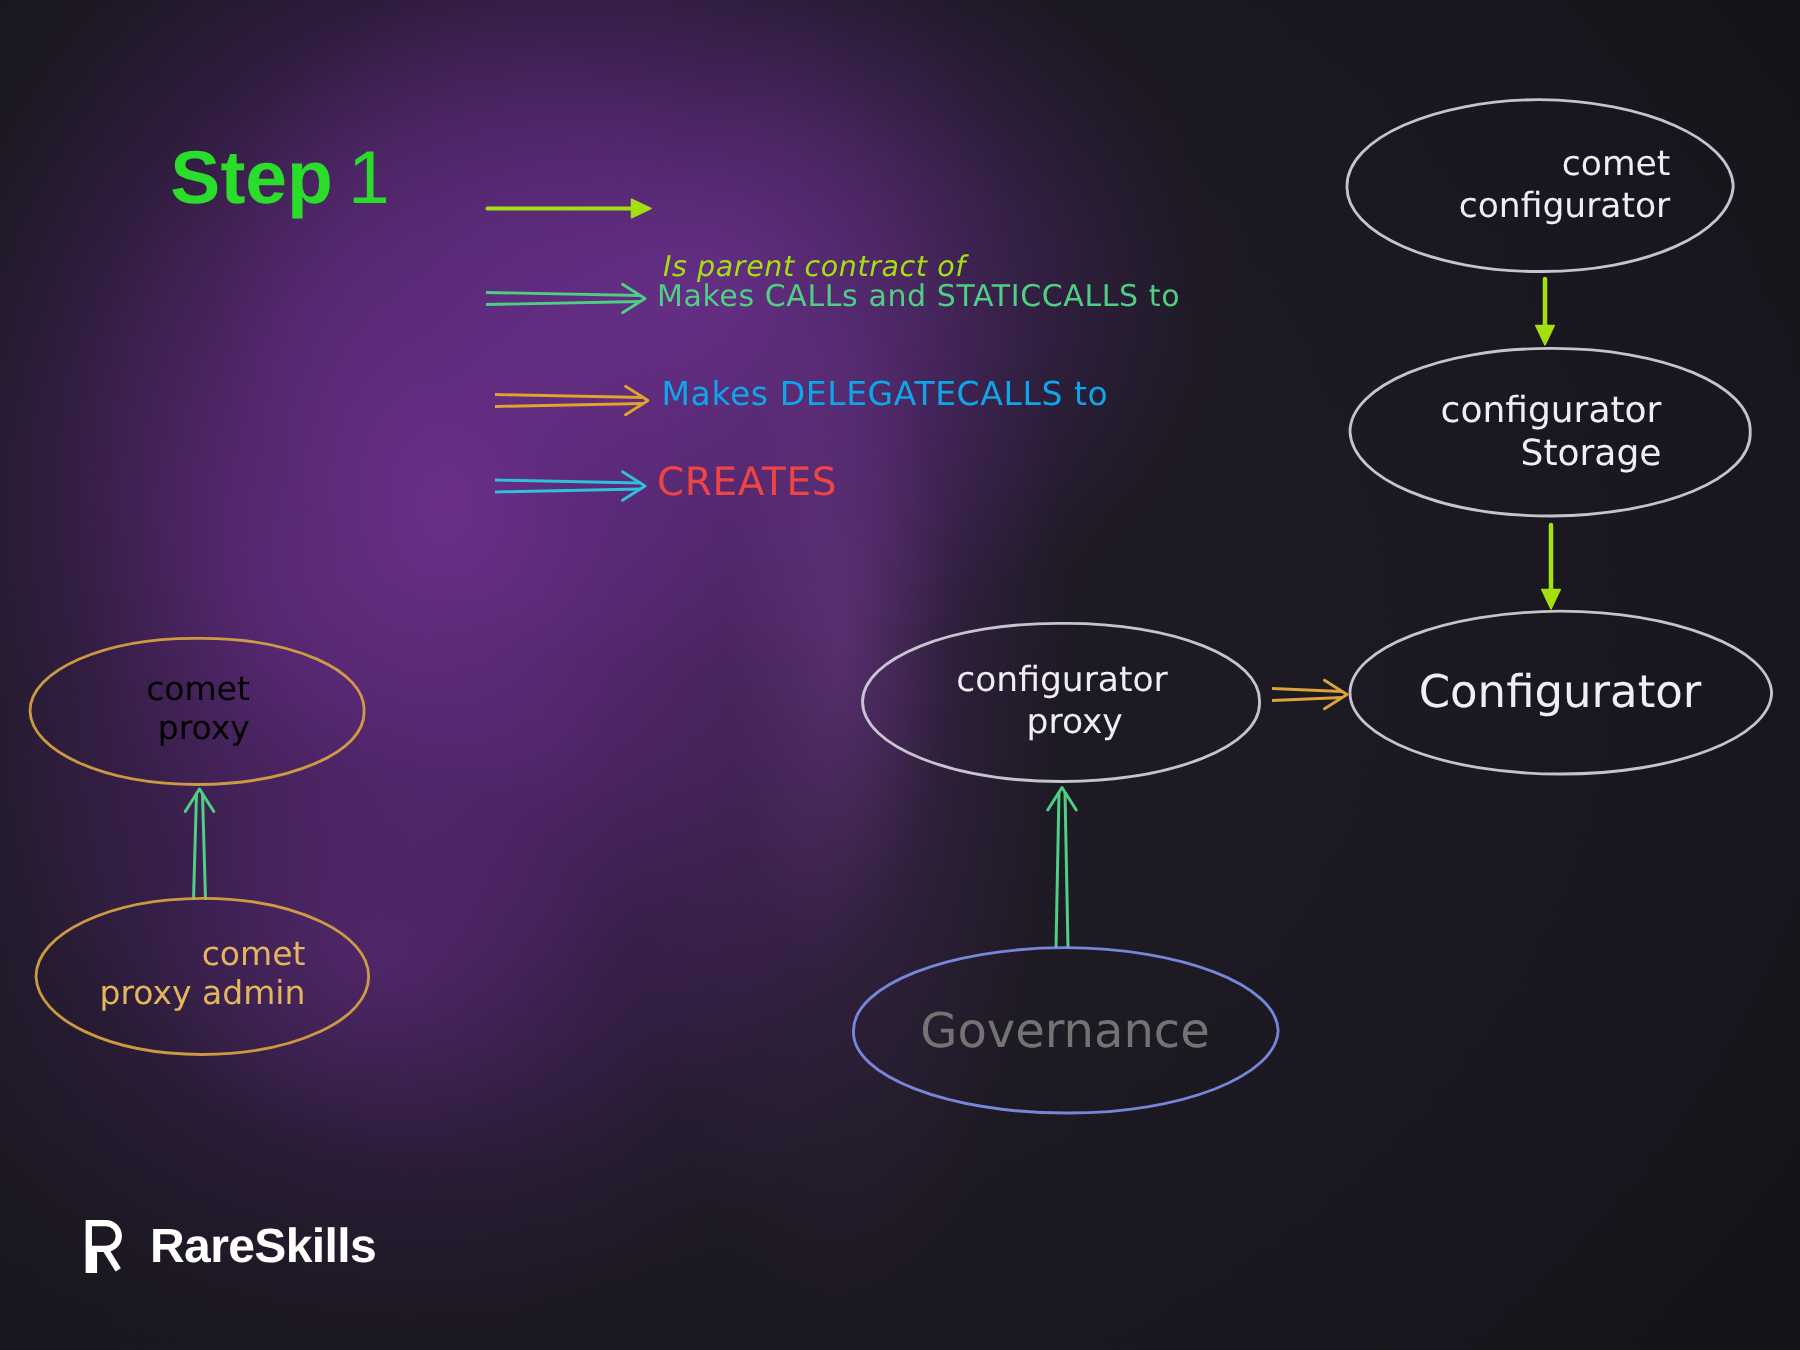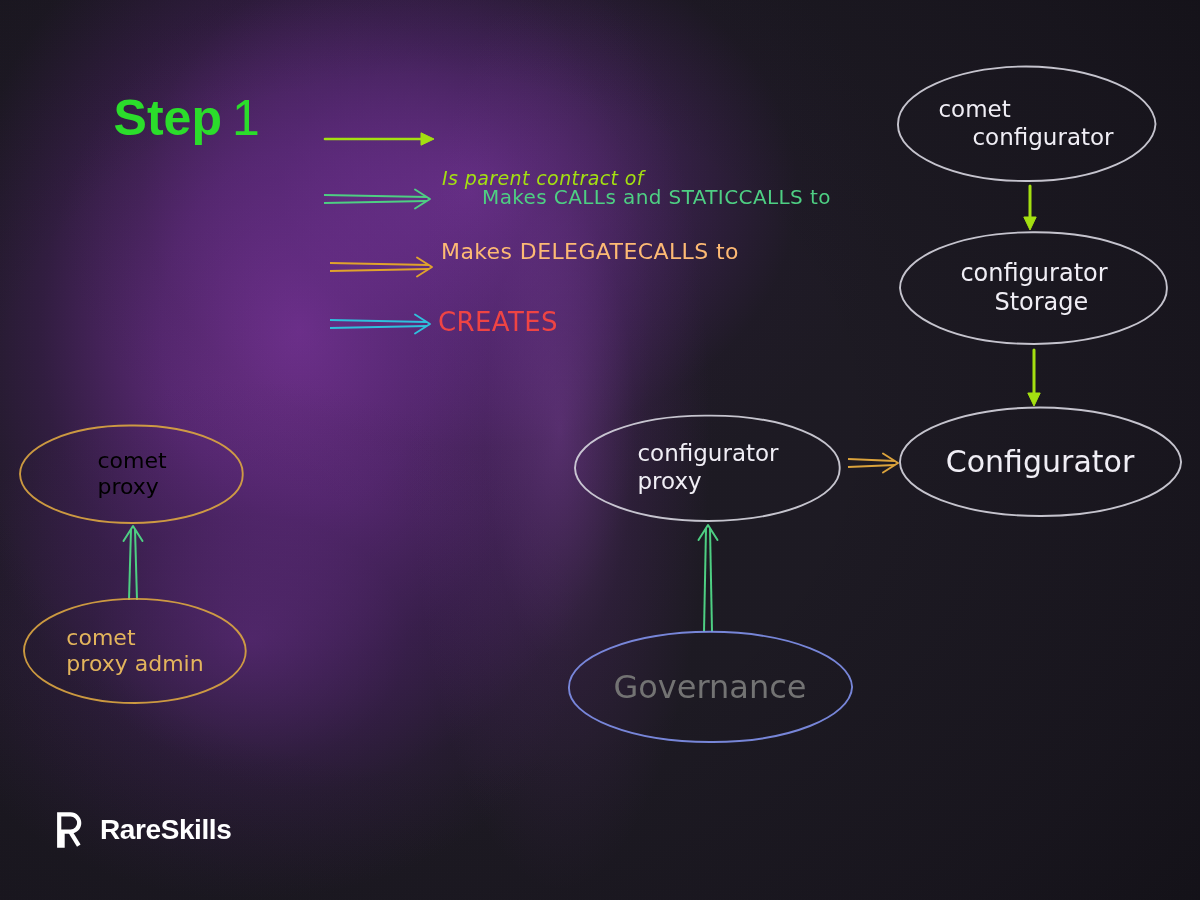--- a/index.html
+++ b/index.html
@@ -101,38 +101,38 @@
   .legend-label {
     font-family: "DejaVu Sans", sans-serif;
     font-size: 20px;
     letter-spacing: .4px;
   }
   .legend-label.italicish { font-style: italic; margin-top: 41px; }
 
   
   .node-label {
     font-family: "DejaVu Sans", sans-serif;
-    text-align: left;
+    text-align: right;
     transform: translate(-50%, -50%);
     line-height: 1.2;
   }
 
   
   #logo {
     position: absolute;
     left: 56px;
     top: 812px;
     display: flex;
     align-items: center;
     gap: 14px;
   }
   #logo .logo-word {
     color: #ffffff;
     font-family: "Liberation Sans", sans-serif;
-    font-size: 28px;
+    font-size: 32px;
     font-weight: bold;
     letter-spacing: -0.4px;
   }
 </style>
 </head>
 <body>
 
 <div id="stage">
 
   <div class="bg-layer glow-main"></div>
@@ -193,22 +193,22 @@
       <path d="M 900 288 C 900 257.0882516522589, 959.78006059146 232, 1034 232.28350184296005 C 1108.5316290094725 232, 1168 257.0712, 1166.8187693532686 288 C 1168 319.245026862534, 1108.0082 343.37017506642445, 1034 344 C 959.1152427083998 344, 901.6071038799885 318.9288, 900 288 Z" fill="none" stroke="#d4d2dc" stroke-width="1.9" stroke-linecap="round" opacity="0.92"></path>
       <path d="M 900 462 C 900 431.8195102266475, 963.567281644206 408, 1040 407.4264795083651 C 1116.599903756516 408, 1180 432.1758, 1181.0785191994955 462 C 1180 491.6518980468196, 1117.3220000000001 516.1961447257117, 1040 516 C 962.7823844861955 516, 900.1376718496147 491.8242, 900 462 Z" fill="none" stroke="#d4d2dc" stroke-width="1.9" stroke-linecap="round" opacity="0.92"></path>
       <path d="M 575 468 C 575 439.0708660827258, 633.6629184332743 415, 708 415.626922090236 C 782.2796365609387 415, 841 438.7281, 839.6466932269208 468 C 841 497.5280769935417, 781.4559 520.6291560010809, 708 521 C 634.1784469205918 521, 575.3684638059297 497.2719, 575 468 Z" fill="none" stroke="#d4d2dc" stroke-width="1.9" stroke-linecap="round" opacity="0.92"></path>
       <path d="M 569 687 C 569 656.6470563196692, 632.2469436620295 632, 710 631.7893264674045 C 787.4102408846313 632, 851 656.6235, 852.1085936036886 687 C 851 717.0888859212463, 787.8743 742.589389494215, 710 742 C 633.0258307528907 742, 567.31304486021 717.3765, 569 687 Z" fill="none" stroke="#7f8fe8" stroke-width="1.9" stroke-linecap="round" opacity="0.92"></path>
       <path d="M 20 474 C 20 447.19850559028043, 69.47128085182337 425, 132 425.5701965455478 C 194.59889060771076 425, 244 446.9373, 242.6696895209309 474 C 244 501.3691179230345, 193.8576 522.4933859381749, 132 523 C 69.58787155044512 523, 20.81212345394141 501.0627, 20 474 Z" fill="none" stroke="#d9a441" stroke-width="1.9" stroke-linecap="round" opacity="0.92"></path>
       <path d="M 24 651 C 24 622.0893434904953, 73.97631637901878 599, 135 598.8772208532529 C 196.30289016145238 599, 246 622.2804, 245.74647528749347 651 C 246 679.8494396913665, 196.3053 702.6574809548863, 135 703 C 73.17950509947184 703, 25.099209939968873 679.7196, 24 651 Z" fill="none" stroke="#d9a441" stroke-width="1.9" stroke-linecap="round" opacity="0.92"></path>
     </svg>
 
   <div class="svg-layer" id="textlayer" style="pointer-events:none">
       <div class="txt legend-label italicish" style="left: 442px; top: 127px; color: rgb(164, 224, 17); font-size: 19px;">Is parent contract of</div>
-      <div class="txt legend-label" style="left: 438px; top: 186px; color: rgb(78, 207, 131); margin-left: 44px;">Makes CALLs and STATICCALLS to</div>
-      <div class="txt legend-label" style="left: 441px; top: 240px; color: #fdba74; font-size: 22px;">Makes DELEGATECALLS to</div>
+      <div class="txt legend-label" style="left: 438px; top: 186px; color: rgb(78, 207, 131);">Makes CALLs and STATICCALLS to</div>
+      <div class="txt legend-label" style="left: 441px; top: 252px; color: #0ea5e9; font-size: 22px;">Makes DELEGATECALLS to</div>
       <div class="txt legend-label" style="left: 438px; top: 308px; color: #ef4444; font-size: 26px;">CREATES</div>
       <div class="txt node-label" style="left: 1026px; top: 124px; color: rgb(240, 238, 245); font-size: 23px;"><div style="padding-left: 0px;">comet</div><div style="padding-left: 34px;">configurator</div></div>
       <div class="txt node-label" style="left: 1034px; top: 288px; color: rgb(240, 238, 245); font-size: 24px;"><div style="padding-left: 0px;">configurator</div><div style="padding-left: 34px;">Storage</div></div>
       <div class="txt node-label" style="left: 1040px; top: 462px; color: rgb(240, 238, 245); font-size: 30px;"><div>Configurator</div></div>
       <div class="txt node-label" style="left: 708px; top: 468px; color: rgb(240, 238, 245); font-size: 23px;"><div style="padding-right: 0px;">configurator</div><div style="padding-right: 30px;">proxy</div></div>
       <div class="txt node-label" style="left: 710px; top: 687px; color: #737373; font-size: 32px;"><div>Governance</div></div>
       <div class="txt node-label" style="left: 132px; top: 474px; font-size: 22px;"><div style="padding: 0px;">comet</div><div style="padding: 0px;">proxy</div></div>
       <div class="txt node-label" style="left: 135px; top: 651px; color: rgb(227, 181, 92); font-size: 22px;"><div>comet</div><div>proxy admin</div></div>
     </div>
 

